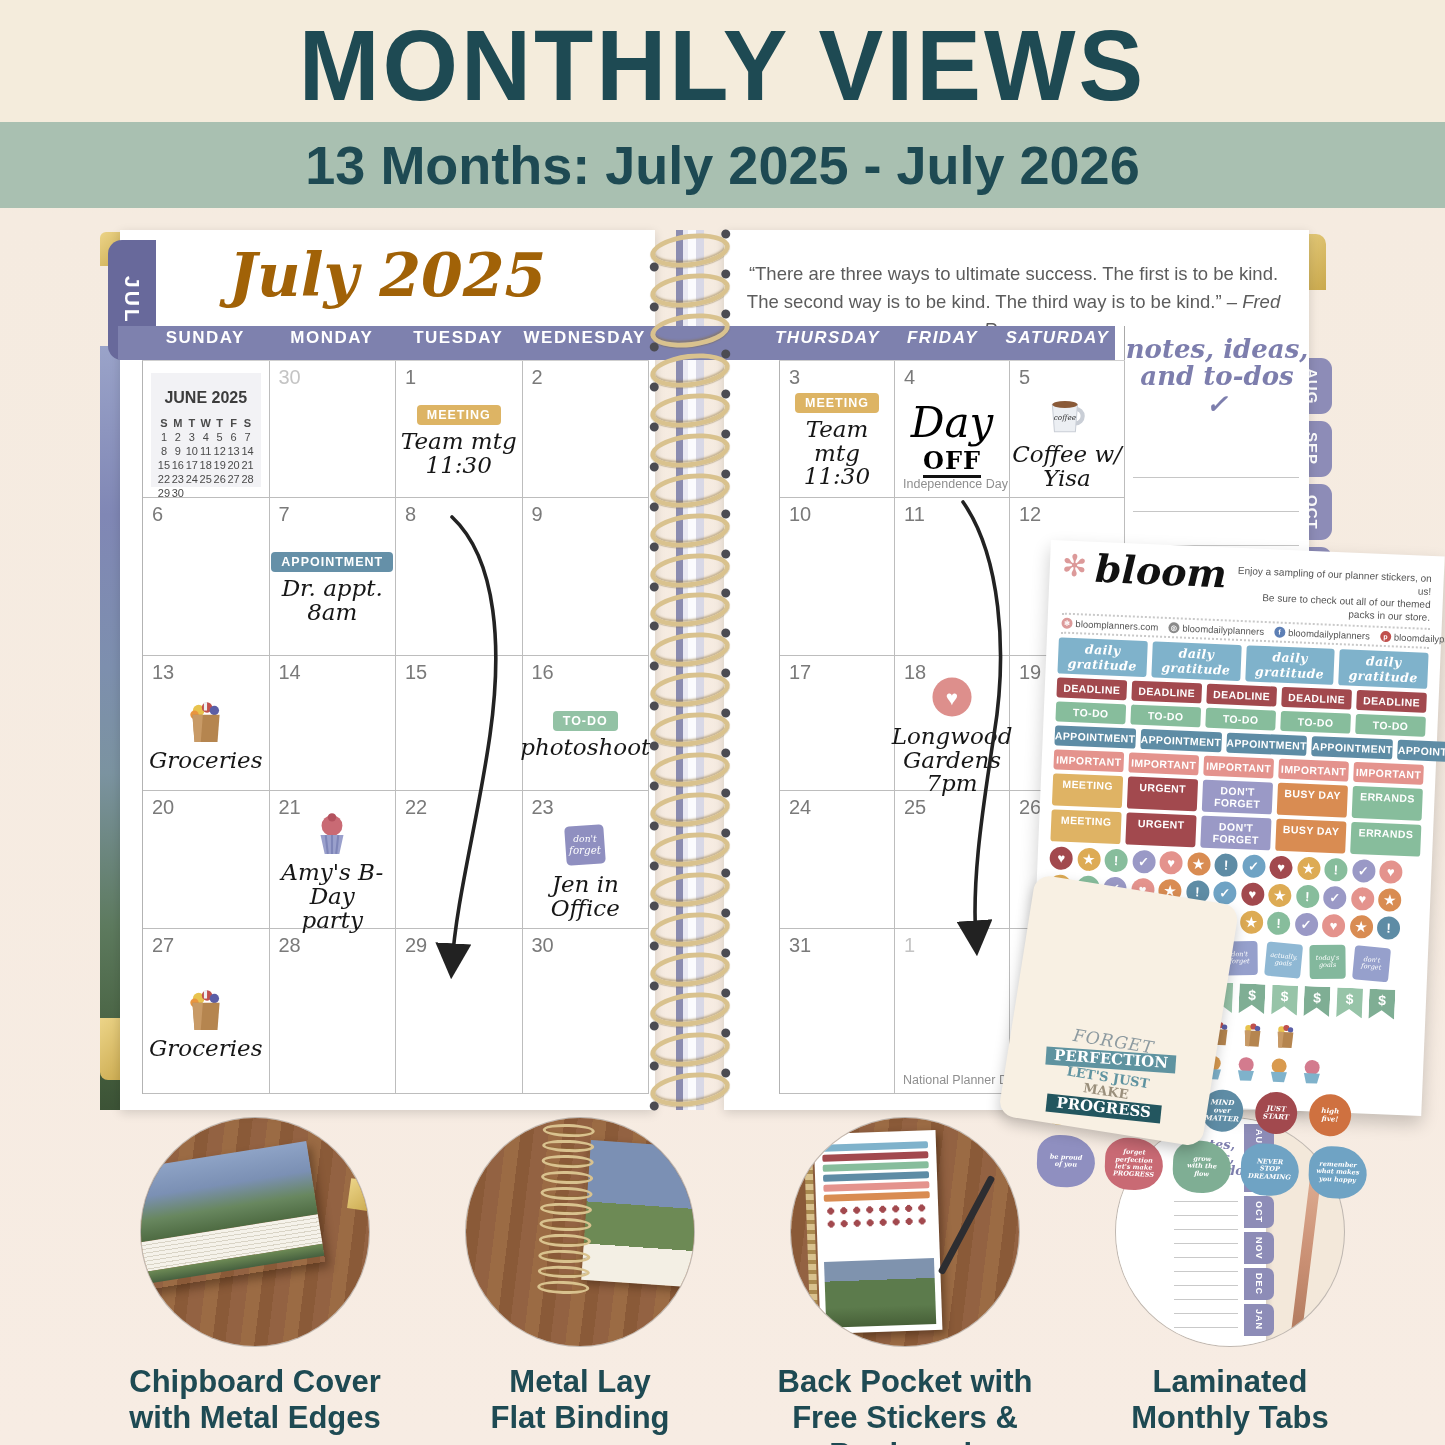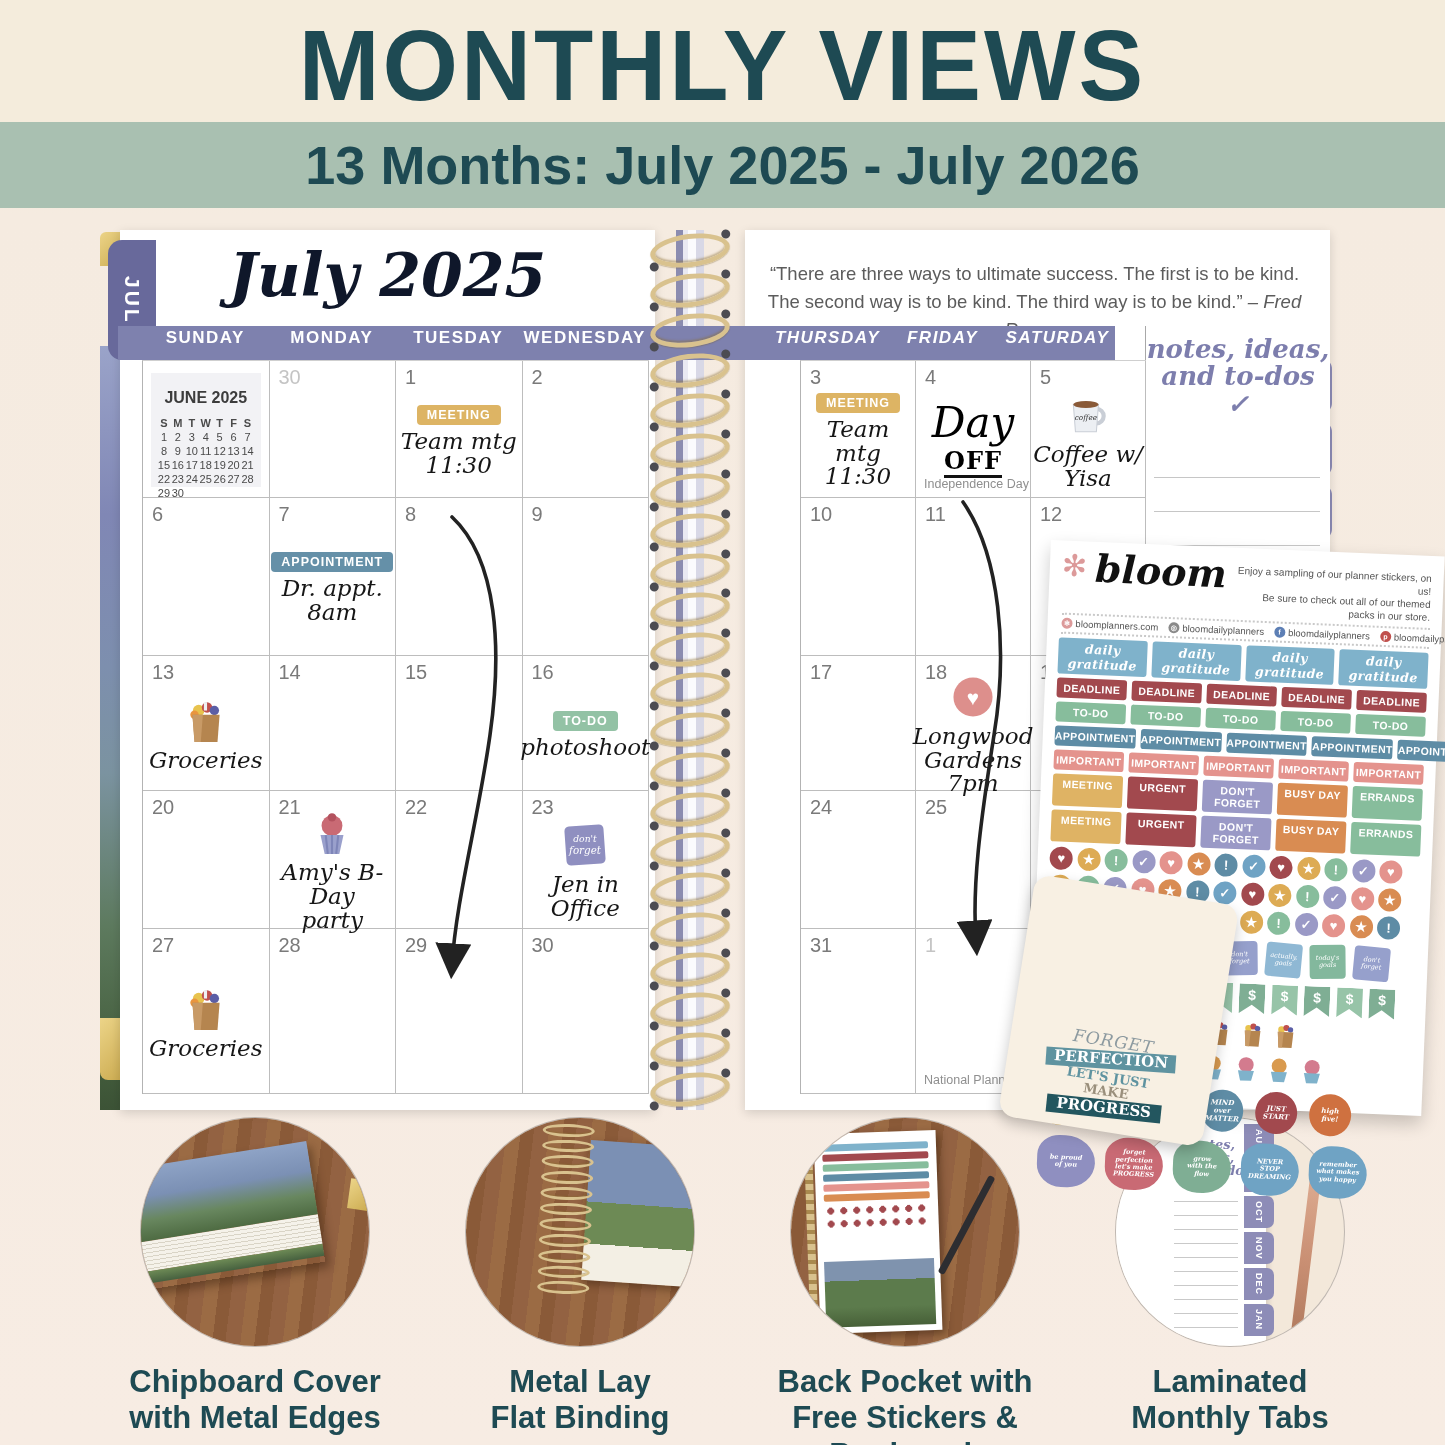--- a/index.html
+++ b/index.html
@@ -14,24 +14,24 @@
   
   .spread{position:absolute;left:100px;top:230px;width:1230px;height:885px;}
   .cover-strip{position:absolute;left:0;top:116px;width:22px;height:764px;z-index:0;
     background:linear-gradient(180deg,#9aa3c9 0,#8087b5 22%,#7d8fae 42%,#7b93a0 56%,#5d7a5e 76%,#46603f 92%,#3c5336 100%);}
   .gold{position:absolute;background:linear-gradient(135deg,#ecd488,#c9a84c);z-index:1;}
   .gold.tl{left:0;top:2px;width:30px;height:34px;border-radius:6px 0 0 0;}
   .gold.bl{left:0;top:788px;width:30px;height:62px;border-radius:0 0 0 8px;}
   .gold.tr{left:1180px;top:4px;width:46px;height:56px;border-radius:0 10px 0 0;}
   .page{position:absolute;background:#fff;box-shadow:0 3px 10px rgba(0,0,0,.14);z-index:2;}
   .page.left{left:20px;top:0;width:535px;height:880px;}
-  .page.right{left:645px;top:0;width:585px;height:880px;}
+  .page.right{left:624px;top:0;width:585px;height:880px;}
   .script{font-family:"DejaVu Serif",serif;font-style:italic;font-weight:700;}
   .month-title{position:absolute;top:10px;left:0;right:0;text-align:center;
-    font-size:60px;color:#0f172a;}
+    font-size:60px;color:#a16207;}
   .jul-tab{position:absolute;left:8px;top:10px;width:48px;height:120px;background:#68699b;
     border-radius:14px 0 0 14px;z-index:3;display:flex;align-items:center;justify-content:center;}
   .jul-tab span{writing-mode:vertical-rl;color:#fff;font-weight:700;font-size:21px;letter-spacing:3px;}
   .dow-bar{position:absolute;left:18px;top:96px;width:997px;height:34px;background:#7e81ae;z-index:3;}
   .dow-group{position:absolute;top:0;height:24px;display:flex;}
   #dow-left{left:24px;width:506px;} #dow-right{left:652px;width:345px;font-style:italic;}
   .dow-group span{flex:1;display:flex;align-items:center;justify-content:center;color:#fff;
     font-weight:700;font-size:17px;letter-spacing:1.5px;}
   .grid{position:absolute;display:grid;border-left:1px solid #b3b3b3;border-top:1px solid #cfcfcf;z-index:2;}
   #left-grid{left:22px;top:130px;width:506px;height:733px;grid-template-columns:repeat(4,1fr);

